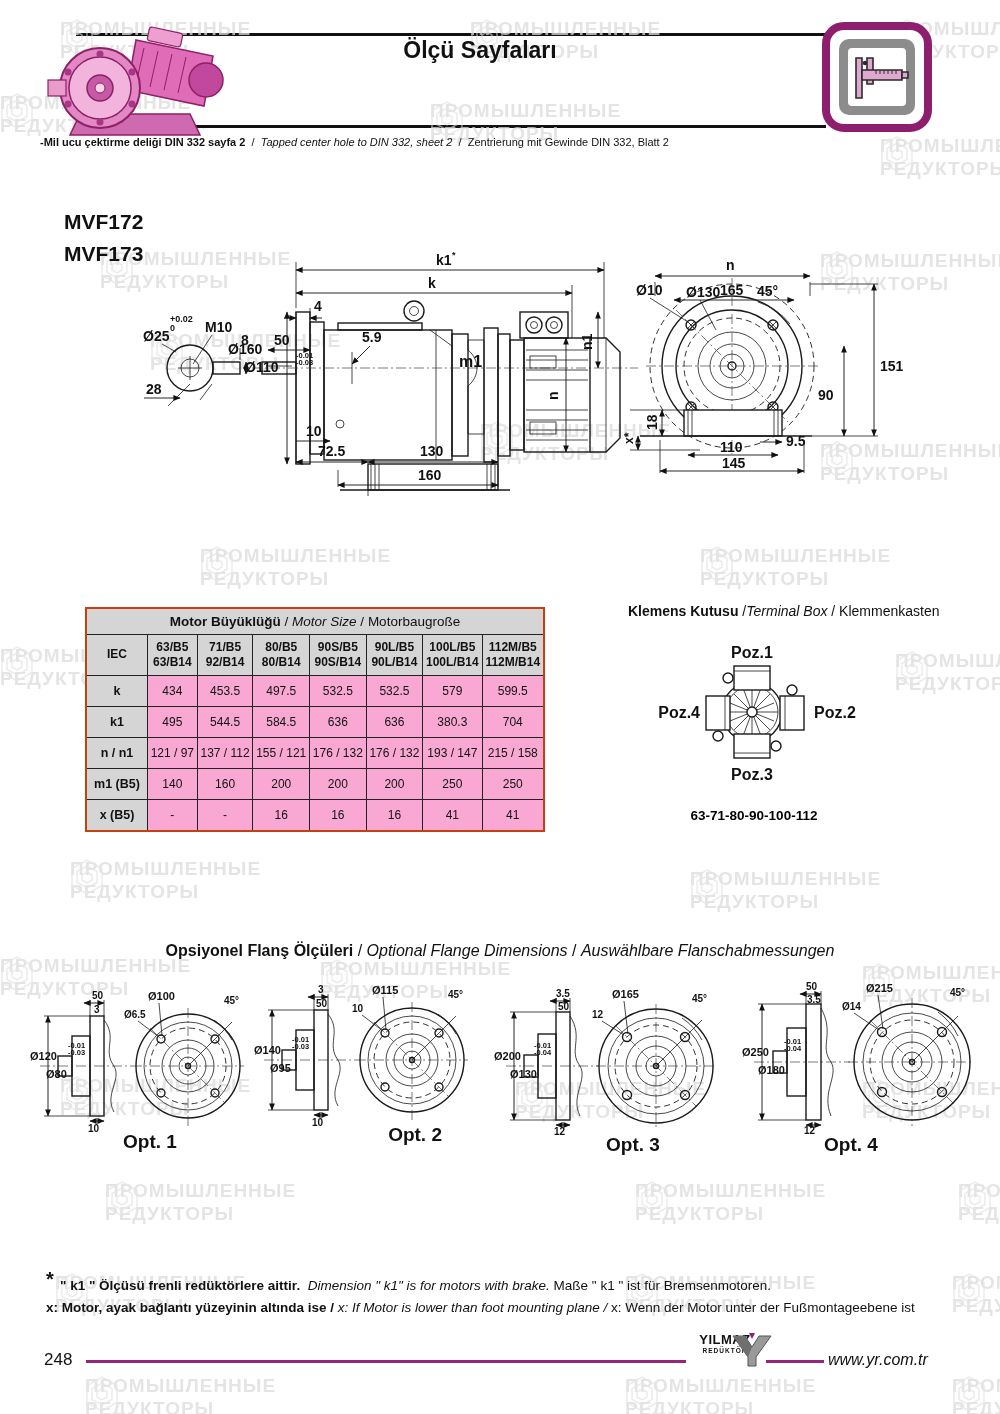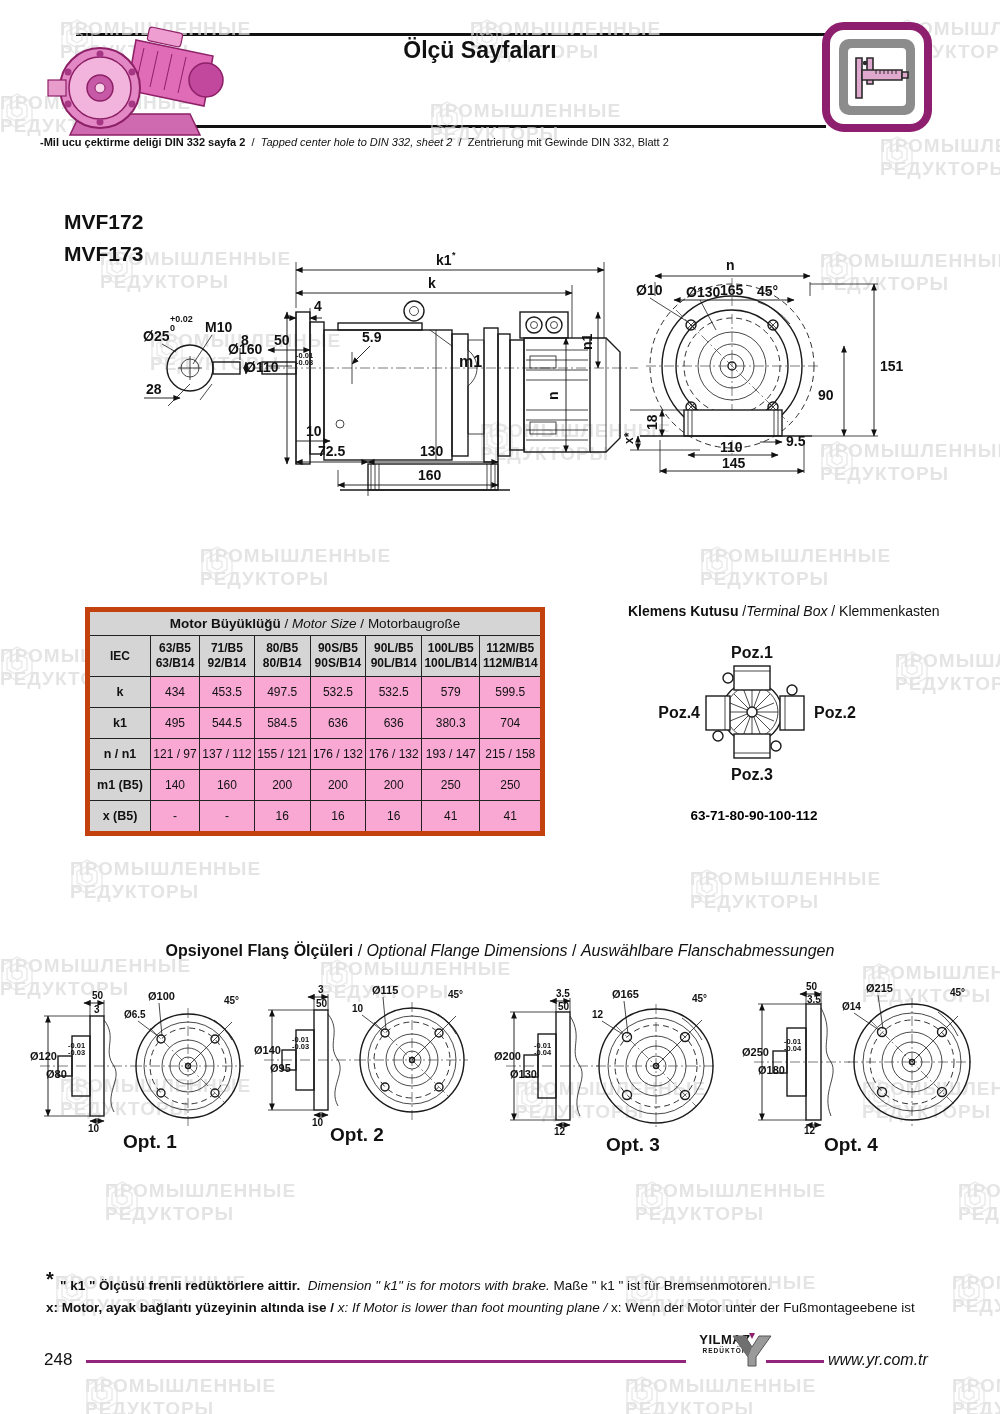--- a/index.html
+++ b/index.html
@@ -19,21 +19,21 @@
   .htitle .t3{font-size:21px;}
   .htitle div{line-height:1.42;}
   .note{position:absolute;left:40px;top:136px;font-size:11px;z-index:2;white-space:nowrap;}
   .note b{font-weight:bold;}
   .note i{font-style:italic;}
   .models{position:absolute;left:64px;top:172px;font-size:21px;font-weight:bold;line-height:1.5;z-index:2;margin-top:34px;}
   
   table.dims{position:absolute;left:85px;top:607px;width:460px;border-collapse:collapse;z-index:2;
              font-size:13px;}
   table.dims td,table.dims th{border:1px solid #222;text-align:center;vertical-align:middle;padding:1px 2px;}
-  table.dims{border:5px solid #c2410c;}
+  table.dims{border:2px solid #c2410c;}
   .gray{background:#d5d5d5;}
   .tt{height:26px;font-size:13.5px;}
   .tt b{font-weight:bold;} .tt i{font-style:italic;}
   .colh{font-weight:bold;font-size:12px;white-space:pre-line;height:38px;line-height:1.25;}
   .rowl{font-weight:bold;font-size:12.5px;width:56px;}
   td.v{height:28px;font-size:12px;background:#f9a8d4;}
   
   .sect{position:absolute;z-index:2;white-space:nowrap;}
   .sect b{font-weight:bold;} .sect i{font-style:italic;}
   .optlabel{position:absolute;z-index:2;width:130px;text-align:center;font-weight:bold;font-size:19px;}
@@ -546,21 +546,21 @@
       </g>
       <text x="120" y="12" class="fl">Ø115</text>
       <line x1="131" y1="15" x2="134" y2="48" class="lt"></line>
       <text x="100" y="30" class="fs">10</text>
       <line x1="110" y1="33" x2="131" y2="49" class="lt"></line>
       <text x="196" y="16" class="fs">45°</text>
       <path d="M186,32 A58 58 0 0 1 204,52" class="lt"></path>
       <line x1="160" y1="78" x2="204" y2="34" class="lt"></line>
     </g>
   </svg>
-  <div class="optlabel" style="left:292px;top:1124px;">Opt. 2</div>
+  <div class="optlabel" style="left:312px;top:1124px;text-align:right;">Opt. 2</div>
 
   <svg class="abs" style="left:494px;top:988px;" width="220" height="150" viewBox="0 0 220 150">
     <line x1="12" y1="78" x2="104" y2="78" class="cl"></line>
     <rect x="62" y="24" width="14" height="108" class="ln"></rect>
     <rect x="44" y="46" width="18" height="64" class="ln"></rect>
     <rect x="30" y="67" width="14" height="22" class="ln"></rect>
     <path d="M76,28 C90,50 74,62 86,78 C94,92 76,108 86,128" class="lt"></path>
     <line x1="20" y1="24" x2="20" y2="132" class="dim"></line>
     <line x1="16" y1="24" x2="62" y2="24" class="lt"></line>
       <line x1="16" y1="132" x2="62" y2="132" class="lt"></line>

